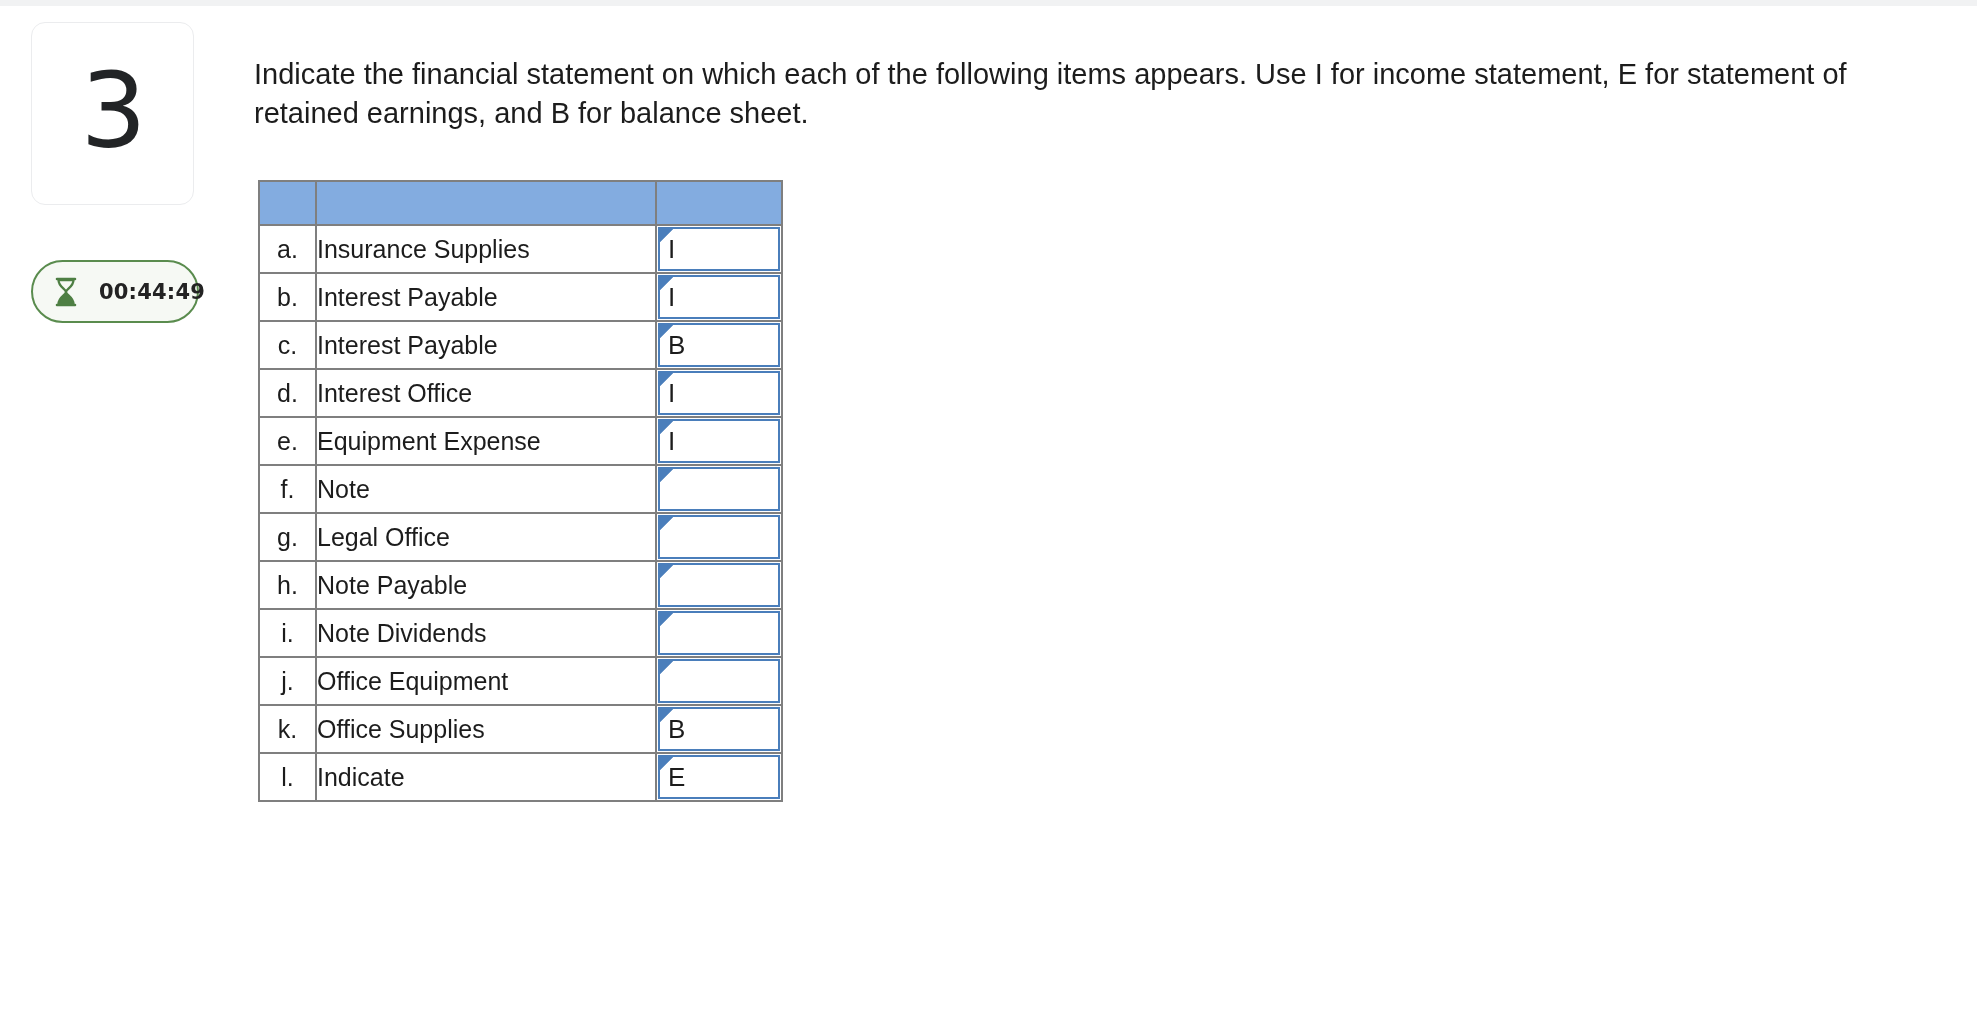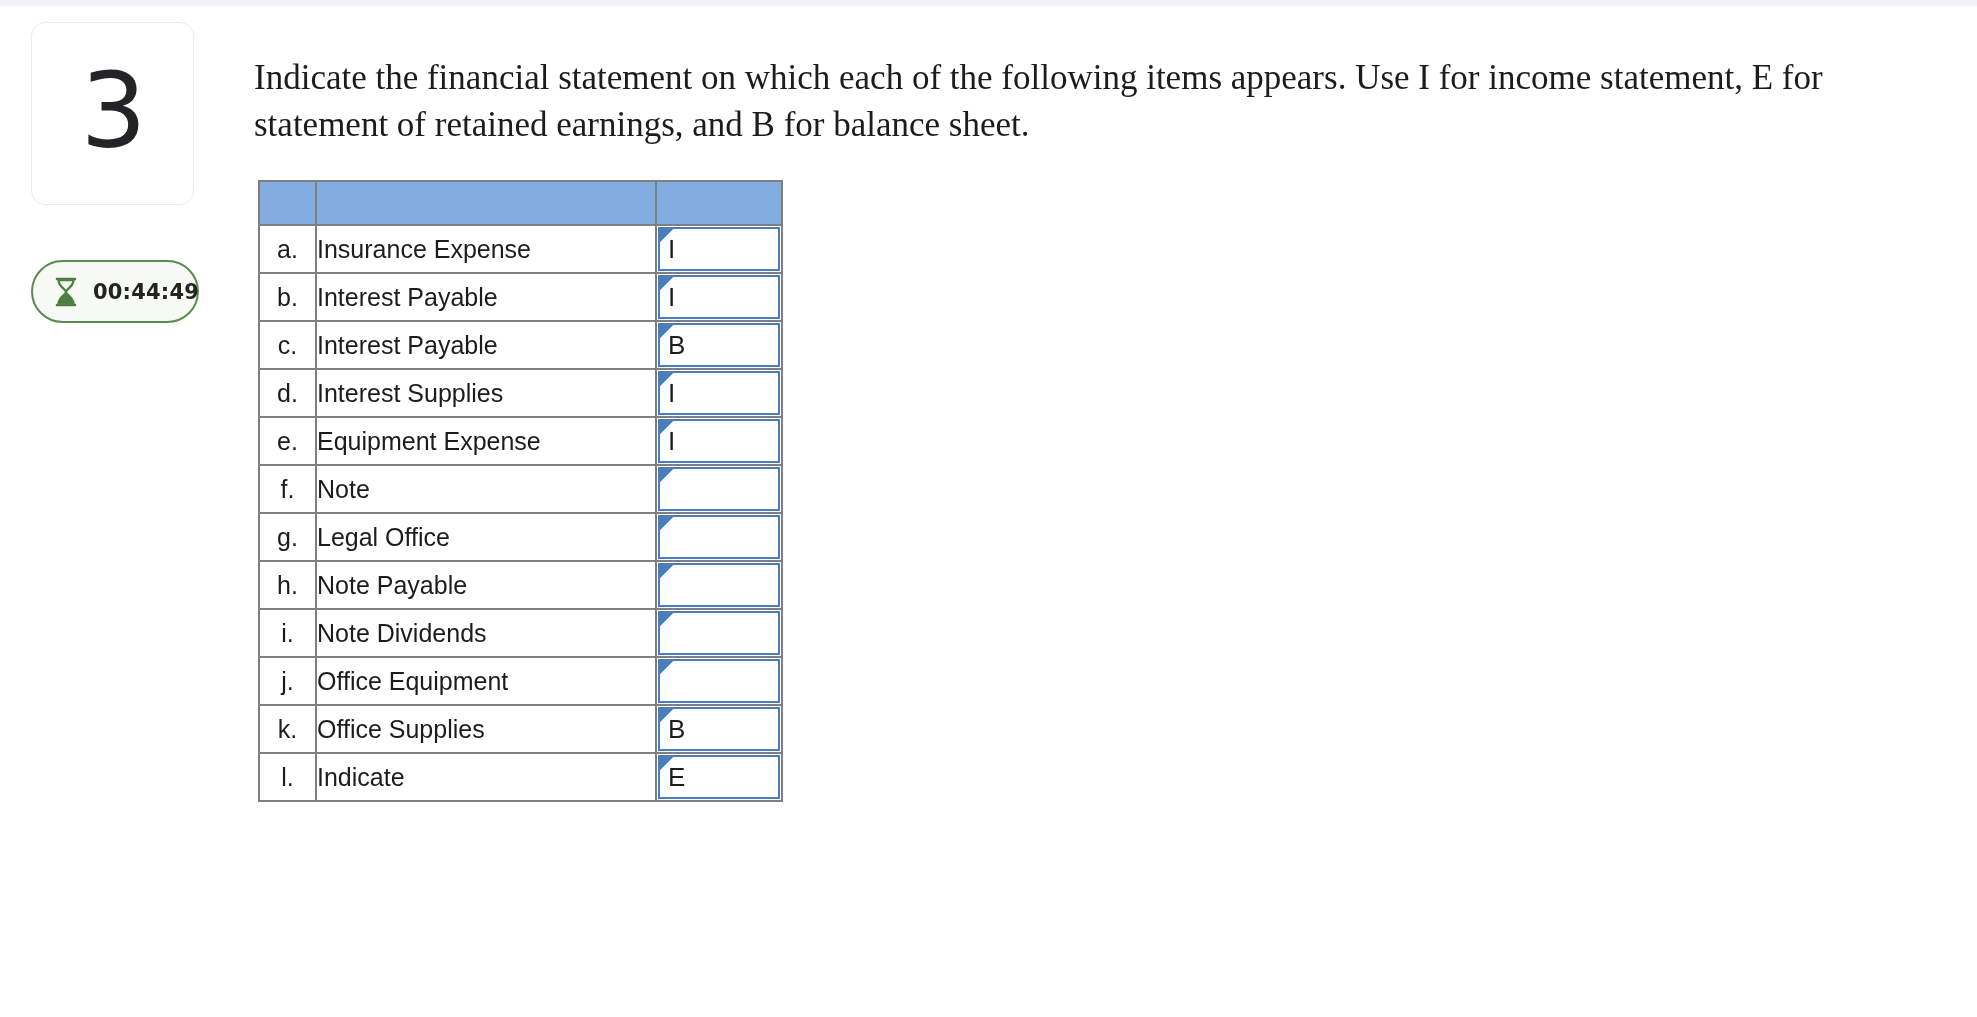--- a/index.html
+++ b/index.html
@@ -62,21 +62,21 @@
 
   .timer-pill {
     margin-top: 55px;
     width: 168px;
     height: 63px;
     background: #f6f9f4;
     border: 2px solid #5a8c4e;
     border-radius: 32px;
     display: flex;
     align-items: center;
-    gap: 14px;
+    gap: 20px;
     padding-left: 20px;
   }
   .hourglass-icon {
     width: 26px;
     height: 30px;
     flex: 0 0 auto;
     display: block;
   }
   .timer-text {
     font-size: 21px;
@@ -85,24 +85,24 @@
     letter-spacing: 0.2px;
     font-family: "DejaVu Sans", "Liberation Sans", sans-serif;
   }
 
   
   .prompt {
     position: absolute;
     left: 254px;
     top: 55px;
     width: 1700px;
-    font-size: 35px;
+    font-size: 29px;
     line-height: 1.33;
     color: #1c1c1c;
-    font-family: Liberation Serif, serif;
+    font-family: Liberation Sans, sans-serif;
   }
 
   
   .table-wrap {
     position: absolute;
     left: 258px;
     top: 180px;
   }
   table.answer-table {
     border-collapse: collapse;
@@ -214,21 +214,21 @@
     <table class="answer-table">
       <tbody>
         <tr class="header-row">
           <td class="col-letter"></td>
           <td class="col-item"></td>
           <td class="col-answer"></td>
         </tr>
 
       <tr class="item-row">
             <td class="col-letter letter-cell">a.</td>
-            <td class="col-item item-cell">Insurance Expense</td>
+            <td class="col-item item-cell">Insurance Supplies</td>
             <td class="col-answer answer-cell">
               <div class="answer-box">
                 <span class="corner-marker"></span>
                 <span class="answer-value">I</span>
               </div>
             </td>
           </tr>
           <tr class="item-row">
             <td class="col-letter letter-cell">b.</td>
             <td class="col-item item-cell">Interest Payable</td>
@@ -244,21 +244,21 @@
             <td class="col-item item-cell">Interest Payable</td>
             <td class="col-answer answer-cell">
               <div class="answer-box">
                 <span class="corner-marker"></span>
                 <span class="answer-value">B</span>
               </div>
             </td>
           </tr>
           <tr class="item-row">
             <td class="col-letter letter-cell">d.</td>
-            <td class="col-item item-cell">Interest Supplies</td>
+            <td class="col-item item-cell">Interest Office</td>
             <td class="col-answer answer-cell">
               <div class="answer-box">
                 <span class="corner-marker"></span>
                 <span class="answer-value">I</span>
               </div>
             </td>
           </tr>
           <tr class="item-row">
             <td class="col-letter letter-cell">e.</td>
             <td class="col-item item-cell">Equipment Expense</td>

